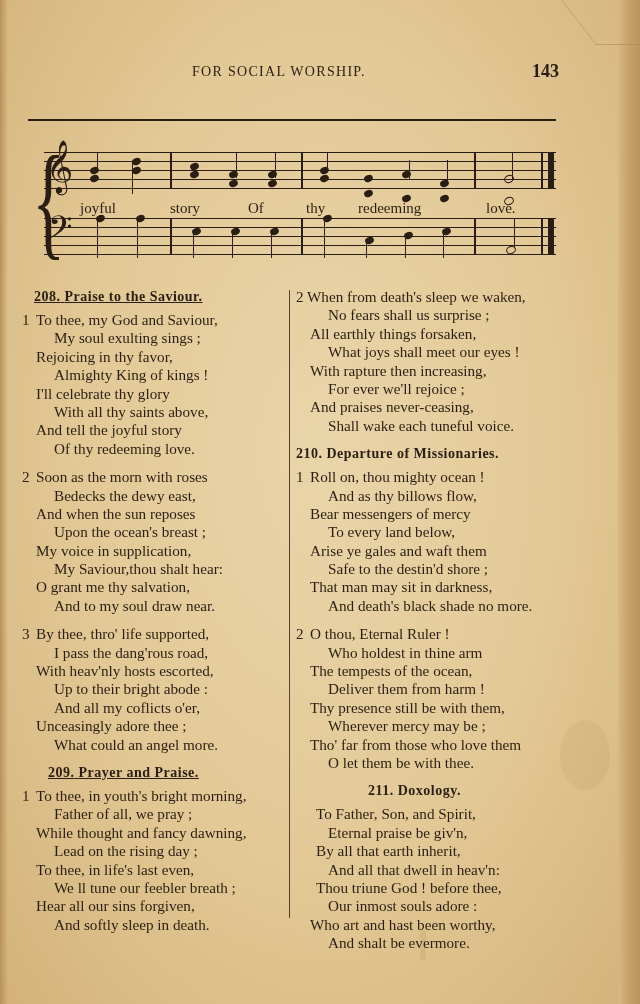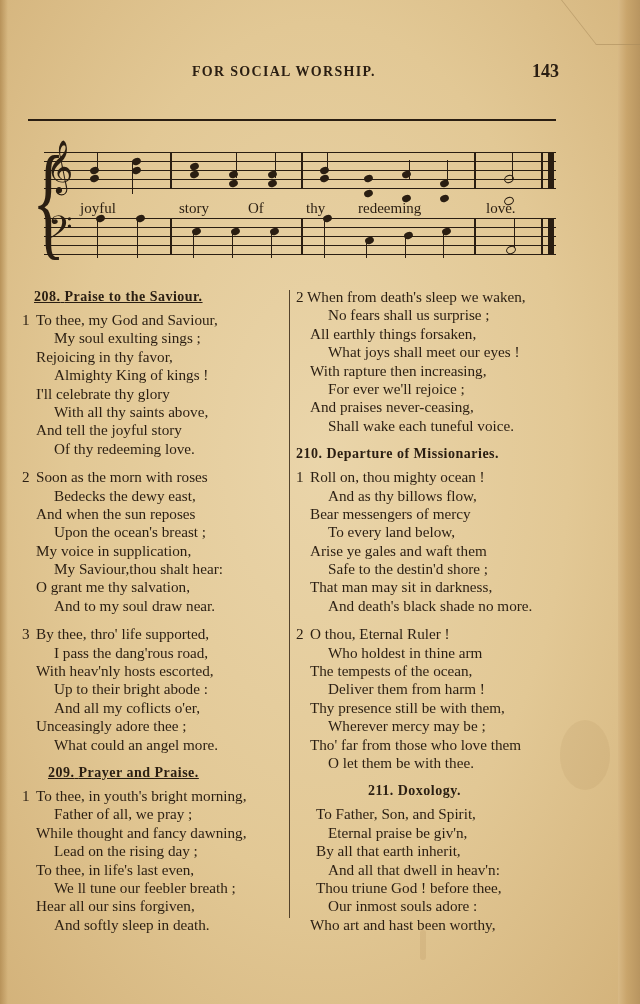--- a/index.html
+++ b/index.html
@@ -21,21 +21,21 @@
     position:absolute; right:18px; top:0; width:60px; height:44px;
     border-left:1px solid #a88a5a; border-bottom:1px solid #a88a5a;
     transform: skewX(38deg); transform-origin: top right;
     opacity:.55;
   }
   .running-head {
     position:absolute; top:64px; left:0; width:640px; height:22px;
   }
   .running-title {
     position:absolute; left:192px; top:0; font-size:14px; letter-spacing:1.3px;
-    font-variant: small-caps; font-weight:bold;
+    font-variant: small-caps; font-weight:normal;
   }
   .page-number {
     position:absolute; left:532px; top:-3px; font-size:18px; font-weight:bold;
   }
   .head-rule {
     position:absolute; left:28px; top:119px; width:528px; height:2px; background:#2a1e12;
   }
   
   .music { position:absolute; left:30px; top:128px; width:530px; height:160px; }
   .staff { position:absolute; left:14px; width:512px; height:40px; }
@@ -131,21 +131,21 @@
       <div class="note" style="left:396px;top:43px"></div>
     <div class="stem" style="left:403px;top:8px;height:24px"></div>
 
     <div class="note open" style="left:460px;top:23px"></div>
       <div class="note open" style="left:460px;top:45px"></div>
     <div class="stem" style="left:468px;top:0;height:28px"></div>
   </div>
 
   <div class="lyrics">
     <span class="lyric" style="left:50px">joyful</span>
-    <span class="lyric" style="left:149px">story</span>
+    <span class="lyric" style="left:140px">story</span>
     <span class="lyric" style="left:218px">Of</span>
     <span class="lyric" style="left:276px">thy</span>
     <span class="lyric" style="left:328px">redeeming</span>
     <span class="lyric" style="left:456px">love.</span>
   </div>
 
   <div class="staff bass">
     <div class="line" style="top:0"></div>
       <div class="line" style="top:9px"></div>
     <div class="line" style="top:18px"></div>
@@ -416,18 +416,21 @@
         </div>
       <div class="vline nonum indent-0">
           <span class="vtext" style="left:20px">Thou triune God ! before thee,</span>
         </div>
       <div class="vline indent-1">
           <span class="vtext">Our inmost souls adore :</span>
         </div>
       <div class="vline nonum indent-0">
           <span class="vtext" style="left:14px">Who art and hast been worthy,</span>
         </div>
+      <div class="vline indent-1">
+          <span class="vtext">And shalt be evermore.</span>
+        </div>
     </div>
   </div>
 </div>
 
 <div class="stain" style="left:560px;top:720px;width:50px;height:70px;opacity:.3"></div>
 <div class="stain" style="left:420px;top:930px;width:6px;height:30px;opacity:.4;border-radius:3px"></div>
 
 </body></html>

